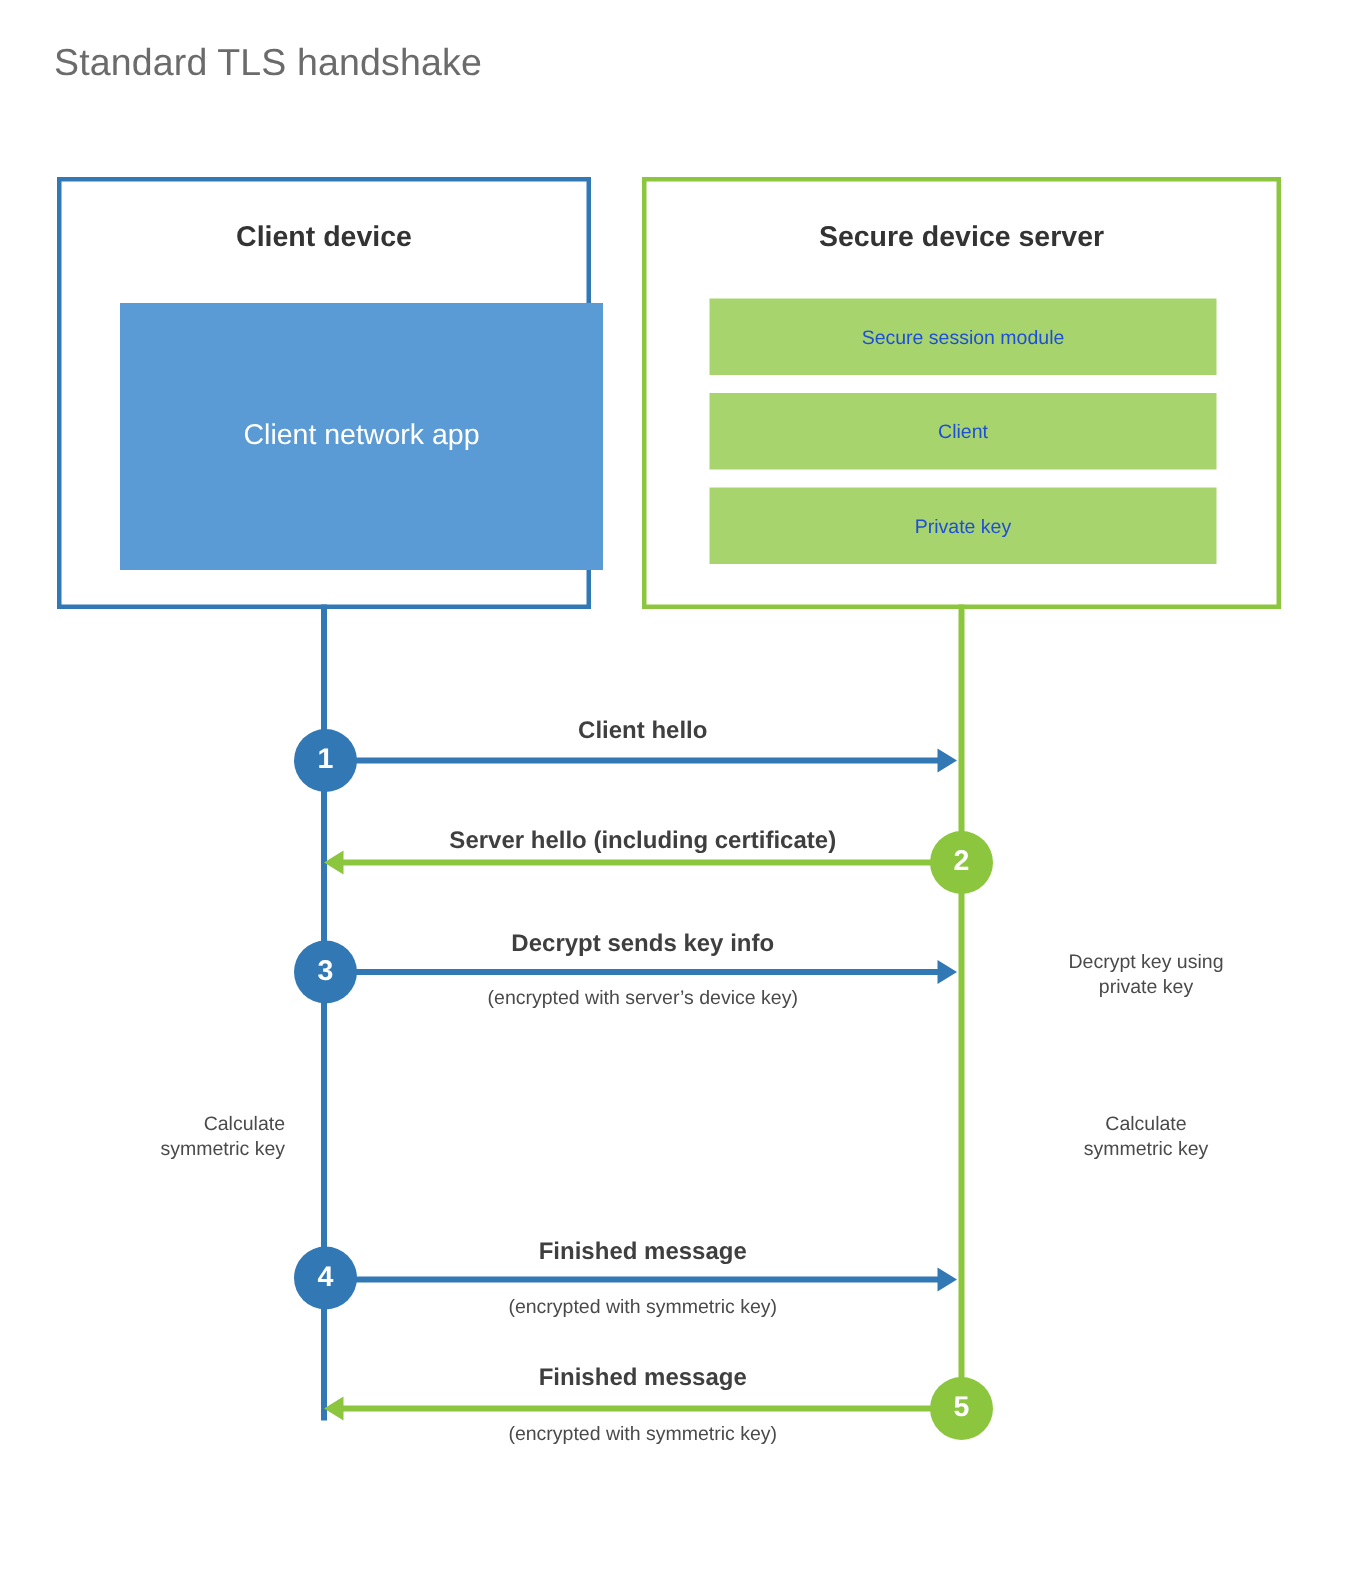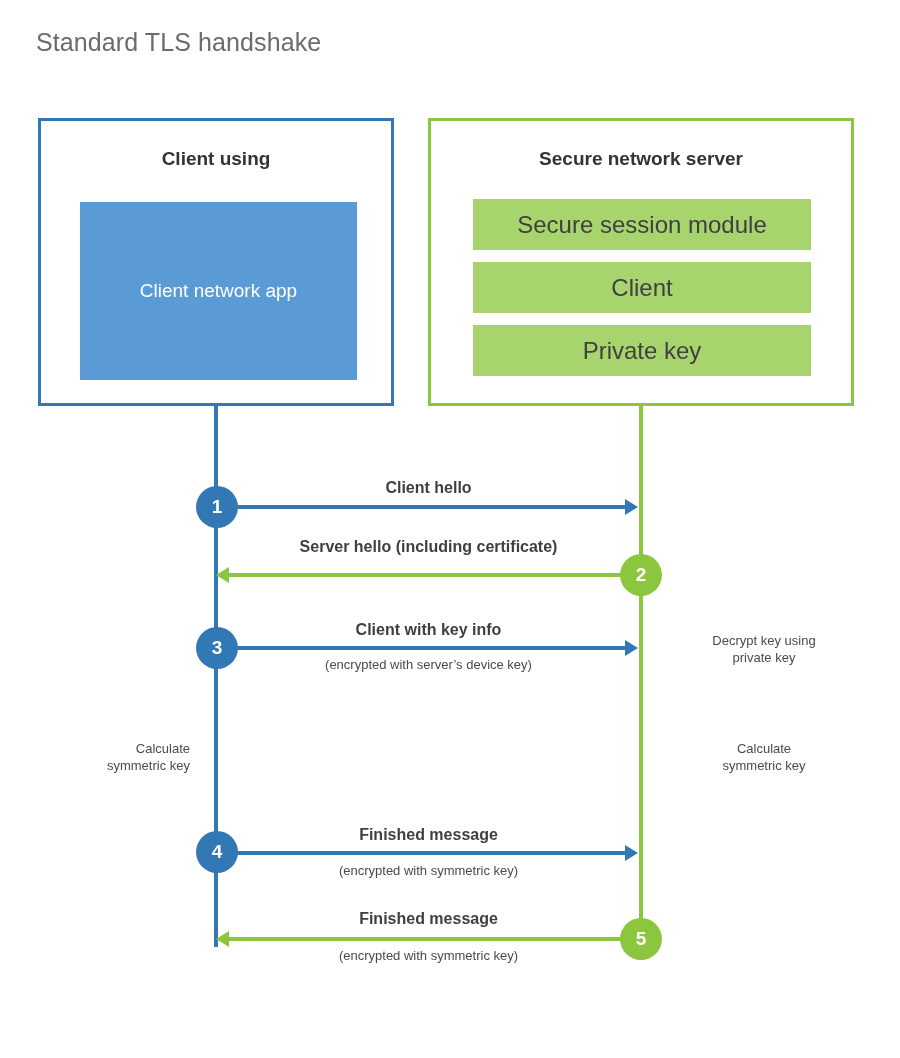--- a/index.html
+++ b/index.html
@@ -61,42 +61,42 @@
     font-size: 19px;
     font-weight: bold;
     color: #333333;
   }
 
   
   .client-app-block {
     position: absolute;
     left: 39px;
     top: 81px;
-    width: 277px;
+    width: 322px;
     height: 178px;
     background: #5b9bd5;
     color: #ffffff;
     font-size: 19px;
     font-weight: 300;
     display: flex;
     align-items: center;
     justify-content: center;
     text-align: center;
     line-height: 1.35;
     box-sizing: border-box;
     padding: 0 12px;
   }
   .server-block {
     position: absolute;
     left: 42px;
     width: 338px;
     height: 51px;
     background: #a8d46e;
-    color: #404040;
-    font-size: 24px;
+    color: #1d4ed8;
+    font-size: 13px;
     font-weight: 300;
     display: flex;
     align-items: center;
     justify-content: center;
     box-sizing: border-box;
   }
   .server-block.b0 { top: 78px; }
   .server-block.b1 { top: 141px; }
   .server-block.b2 { top: 204px; }
 
@@ -190,47 +190,47 @@
   .annotation.left-side  { text-align: right; }
 </style>
 </head>
 <body>
 
 <div id="canvas">
 
   <div class="diagram-title">Standard TLS handshake</div>
 
   <div class="party-box client">
-    <div class="party-title">Client using</div>
+    <div class="party-title">Client device</div>
     <div class="client-app-block">Client network app</div>
   </div>
 
   <div class="party-box server">
-    <div class="party-title">Secure network server</div>
+    <div class="party-title">Secure device server</div>
     <div class="server-block b0">Secure session module</div>
     <div class="server-block b1">Client</div>
     <div class="server-block b2">Private key</div>
   </div>
 
   <div class="lifeline client"></div>
   <div class="lifeline server"></div>
 
   <div class="msg-label" style="left:216px; top:479px; width:425px;">Client hello</div>
   <div class="msg-arrow blue to-right" style="left:216px; top:505px; width:410px;">
     <span class="head"></span>
   </div>
   <div class="step-circle blue" style="left:196px; top:486px;">1</div>
 
-  <div class="msg-label" style="left:216px; top:538px; width:425px;">Server hello (including certificate)</div>
+  <div class="msg-label" style="left:216px; top:552px; width:425px;">Server hello (including certificate)</div>
   <div class="msg-arrow green to-left" style="left:228px; top:573px; width:413px;">
     <span class="head"></span>
   </div>
   <div class="step-circle green" style="left:620px; top:554px;">2</div>
 
-  <div class="msg-label" style="left:216px; top:621px; width:425px;">Client with key info</div>
+  <div class="msg-label" style="left:216px; top:621px; width:425px;">Decrypt sends key info</div>
   <div class="msg-arrow blue to-right" style="left:216px; top:646px; width:410px;">
     <span class="head"></span>
   </div>
   <div class="msg-sub" style="left:216px; top:657px; width:425px;">(encrypted with server’s device key)</div>
   <div class="step-circle blue" style="left:196px; top:627px;">3</div>
 
   <div class="annotation right-side" style="left:674px; top:632px; width:180px;">
     <div>Decrypt key using</div>
     <div>private key</div>
   </div>

